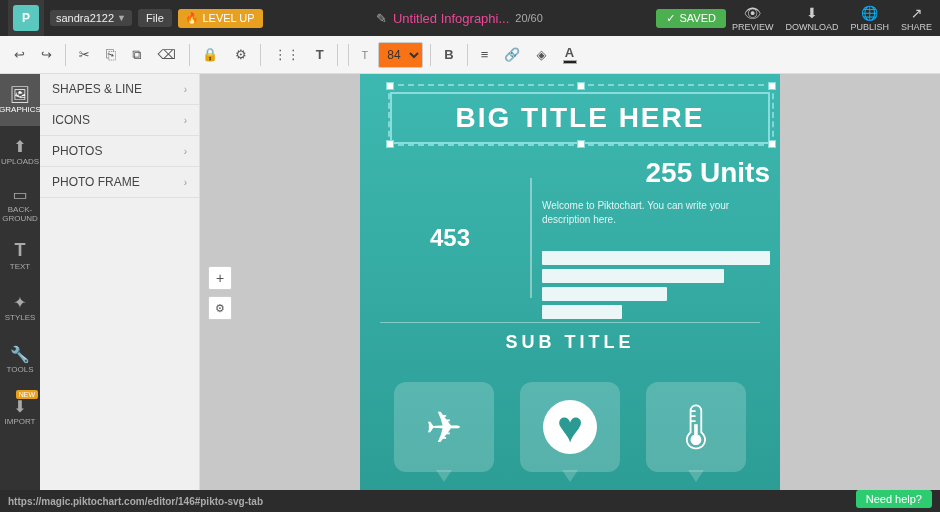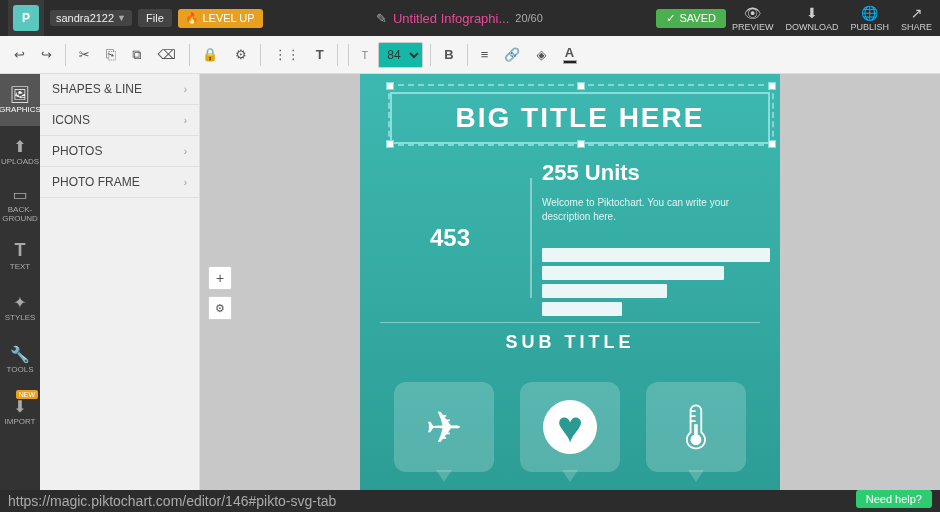--- a/index.html
+++ b/index.html
@@ -36,21 +36,21 @@
     .top-action-item .action-icon { font-size: 14px; }
 
     
     #toolbar {
       width: 940px; height: 38px; background: #f5f5f5; border-bottom: 1px solid #ddd;
       display: flex; align-items: center; padding: 0 8px; gap: 4px;
     }
     .tb-btn { background: none; border: 1px solid transparent; border-radius: 2px; padding: 2px 5px; cursor: pointer; font-size: 13px; color: #555; display: flex; align-items: center; justify-content: center; height: 26px; }
     .tb-sep { width: 1px; height: 22px; background: #ccc; margin: 0 3px; }
     .font-select { height: 26px; border: 1px solid #ccc; border-radius: 2px; padding: 0 4px; font-size: 12px; color: #333; background: white; }
-    .font-size-select { width: 45px; height: 26px; border: 1px solid #ccc; border-radius: 2px; padding: 0 4px; font-size: 12px; color: #333; background: #14b8a6; }
+    .font-size-select { width: 45px; height: 26px; border: 1px solid #ccc; border-radius: 2px; padding: 0 4px; font-size: 12px; color: #333; background: #f97316; }
     .color-box { width: 16px; height: 16px; background: #222; border: 1px solid #aaa; display: inline-block; }
 
     
     #main { display: flex; width: 940px; height: 438px; }
 
     
     #sidebar {
       width: 40px; min-width: 40px; height: 438px; background: #333;
       display: flex; flex-direction: column; align-items: center;
     }
@@ -121,21 +121,21 @@
     .donut-center {
       position: absolute; top: 50%; left: 50%; transform: translate(-50%, -50%);
       color: white; font-size: 24px; font-weight: bold;
     }
 
     
     .bar-chart-wrap {
       flex: 1; display: flex; flex-direction: column; gap: 4px; justify-content: center; padding: 10px 0;
     }
     .units-label {
-      color: white; font-size: 22px; font-weight: bold; text-align: left; margin-bottom: 6px;
+      color: white; font-size: 28px; font-weight: bold; text-align: right; margin-bottom: 6px;
     }
     .desc-text {
       color: rgba(255,255,255,0.85); font-size: 10px; line-height: 1.4; margin-bottom: 20px;
     }
     .bar-item { height: 14px; background: white; border-radius: 1px; opacity: 0.9; }
 
     
     .divider-line {
       position: absolute; top: 248px; left: 20px; right: 20px; height: 1px; background: rgba(255,255,255,0.4);
     }
@@ -165,21 +165,21 @@
     }
     .bubble-icon { font-size: 44px; color: white; }
     .card-percent { color: white; font-size: 20px; font-weight: bold; margin-top: 14px; }
 
     
     #statusbar {
       width: 940px; height: 22px; background: #2c2c2c;
       display: flex; align-items: center; padding: 0 8px;
       position: fixed; bottom: 0; left: 0;
     }
-    .status-url { color: #aaa; font-size: 14px; }
+    .status-url { color: #aaa; font-size: 10px; font-weight: bold; }
     .help-btn {
       position: fixed; bottom: 4px; right: 8px;
       background: #2ecc71; color: white; font-size: 11px; padding: 3px 10px;
       border-radius: 3px; border: none; cursor: pointer;
     }
 
     
     .donut-svg { transform: rotate(-90deg); }
   </style>
 </head>

